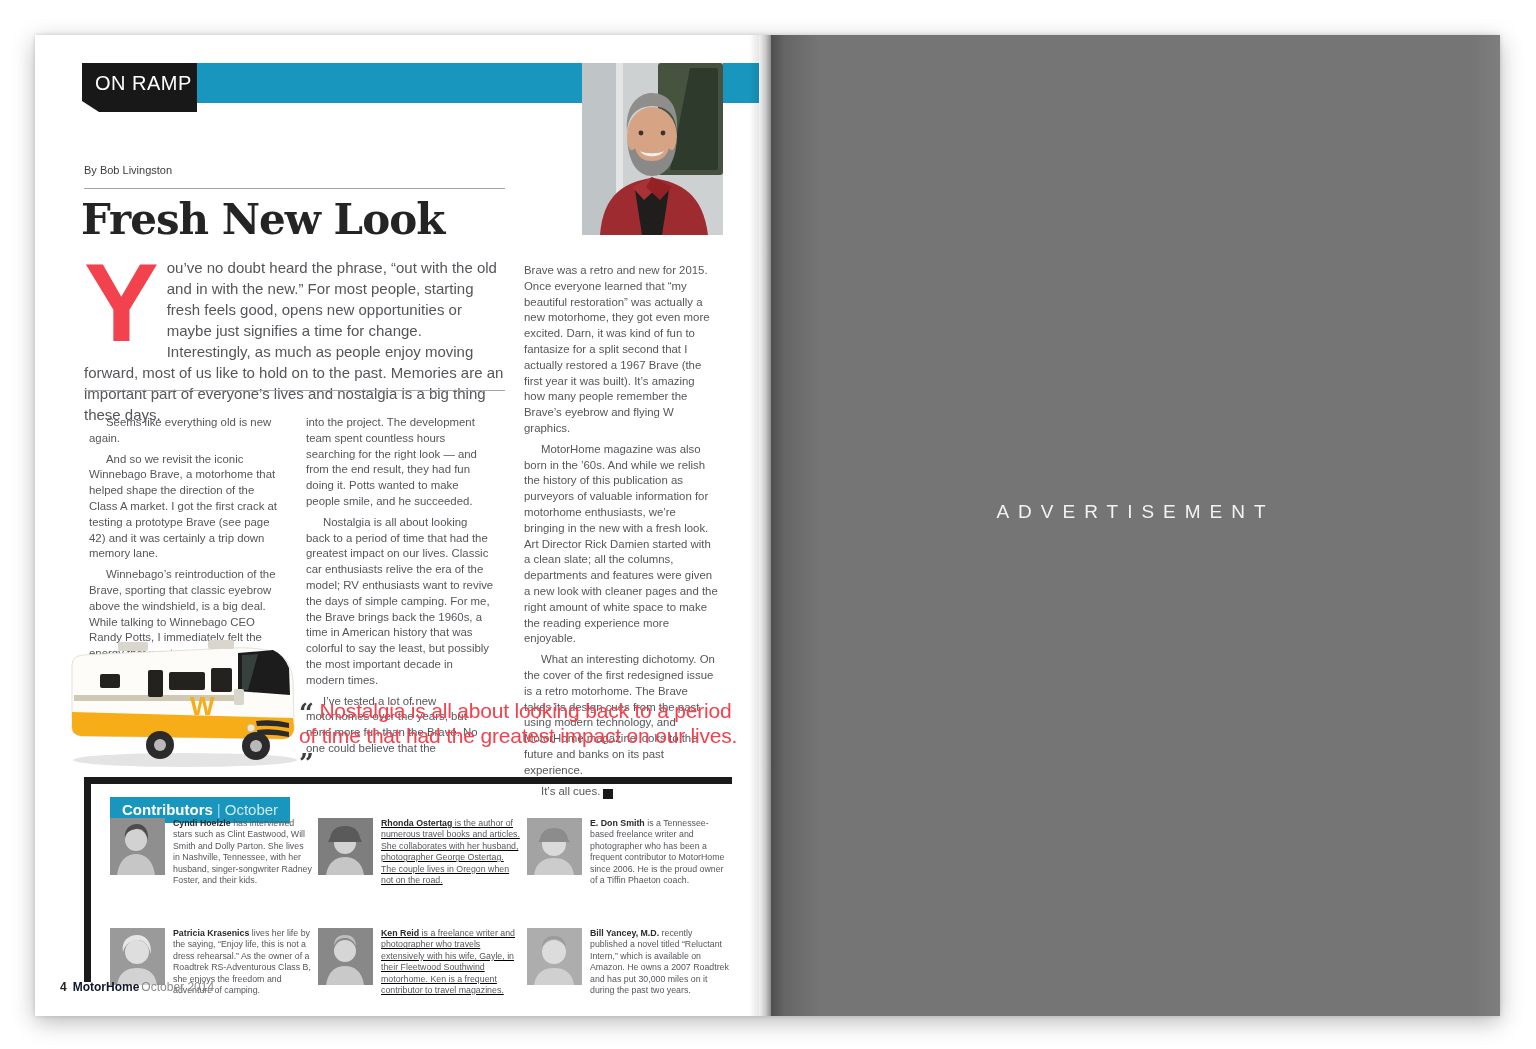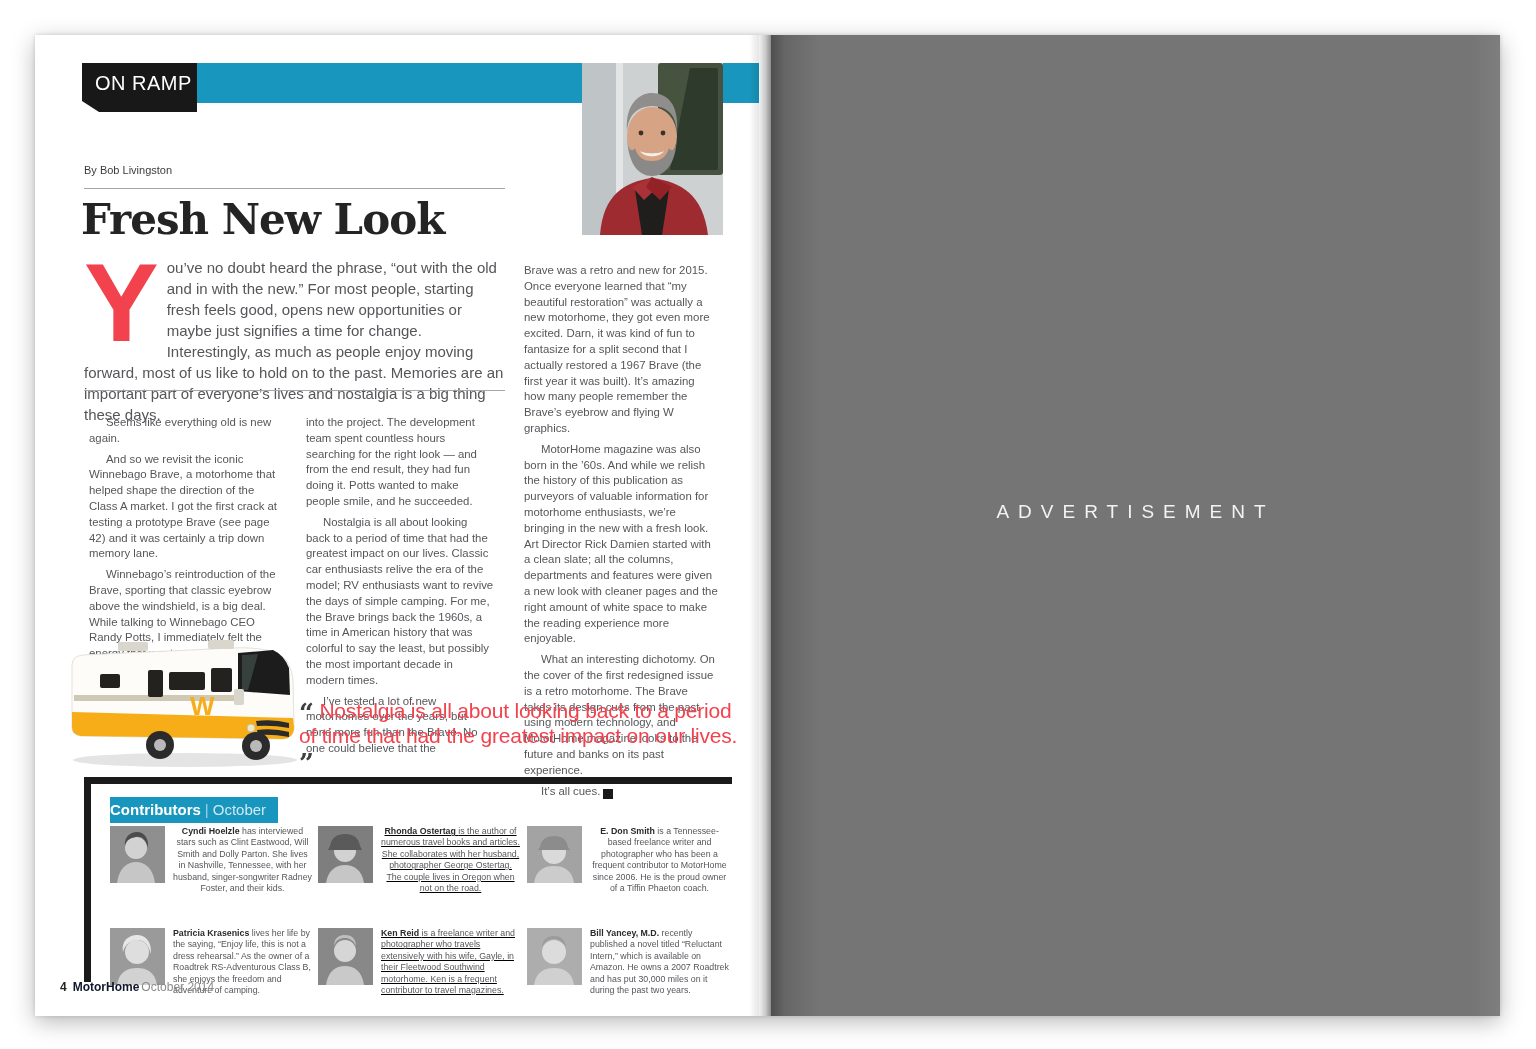--- a/index.html
+++ b/index.html
@@ -52,30 +52,30 @@
   .rv{position:absolute;left:25px;top:598px;width:245px;height:138px;}
   .rv svg{display:block;width:245px;height:138px;}
   
   .pull-quote{position:absolute;left:264px;top:663px;width:446px;color:#F2424E;
     font-size:21px;line-height:25px;letter-spacing:-0.2px;}
   .pull-quote .qmark{color:#3f3f3f;font-family:"DejaVu Serif",serif;font-weight:bold;font-size:26px;line-height:0;vertical-align:-4px;}
   
   .contrib-frame{position:absolute;left:49px;top:742px;width:641px;height:198px;
     border-top:7px solid #1a1a1a;border-left:7px solid #1a1a1a;}
   .contrib-label{position:absolute;left:19px;top:13px;background:#1996BE;color:#fff;
-    padding:4px 12px 5px 0;font-size:15px;}
+    padding:4px 12px 5px 12px;font-size:15px;}
   .contrib-label b{font-weight:bold;}
   .contrib-label .div{color:#9fd3e4;font-weight:300;padding:0 4px;}
   .contrib-label .month{color:#cfe9f2;font-weight:400;}
   .contrib-cell{position:absolute;width:202px;display:flex;gap:8px;align-items:flex-start;}
   .headshot{width:55px;height:57px;flex:none;}
   .headshot svg{display:block;width:55px;height:57px;}
   .bio{margin:0;font-size:8.8px;line-height:11.4px;color:#55565a;width:139px;}
   .bio b{color:#2a2a2a;}
-  .c-r1{top:42px;text-align:center;} .c-r2{top:124px;margin-top:20px;}
+  .c-r1{top:34px;} .c-r2{top:124px;margin-top:20px;}
   .c-c1{left:19px;} .c-c2{left:227px;text-decoration:underline;} .c-c3{left:436px;}
   
   .footer{position:absolute;left:25px;top:945px;font-size:12px;color:#8b8b8b;}
   .footer b{color:#0f172a;margin-right:2px;}
   .footer .pn{color:#242424;font-weight:bold;margin-right:6px;}
 </style>
 </head>
 <body>
 
 <div class="spread">

